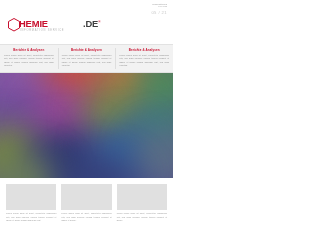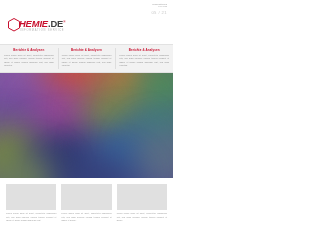--- a/index.html
+++ b/index.html
@@ -70,22 +70,22 @@
     position: relative;
     padding-top: 1.4px;
   }
   .logo-word {
     font-size: 9.4px;
     font-weight: bold;
     letter-spacing: -0.15px;
     line-height: 1;
     white-space: nowrap;
   }
-  .logo-word .c1 { color: #c8102e; font-style: italic; }
-  .logo-word .c2 { color: #3f3f3f; }
+  .logo-word .c1 { color: #c8102e; }
+  .logo-word .c2 { color: #3f3f3f; margin-left: 35px; }
   .logo-reg {
     font-size: 3.2px;
     color: #c8102e;
     vertical-align: super;
     font-weight: bold;
   }
   .logo-tag {
     margin-top: 0.6px;
     margin-left: 1px;
     font-size: 2.6px;

